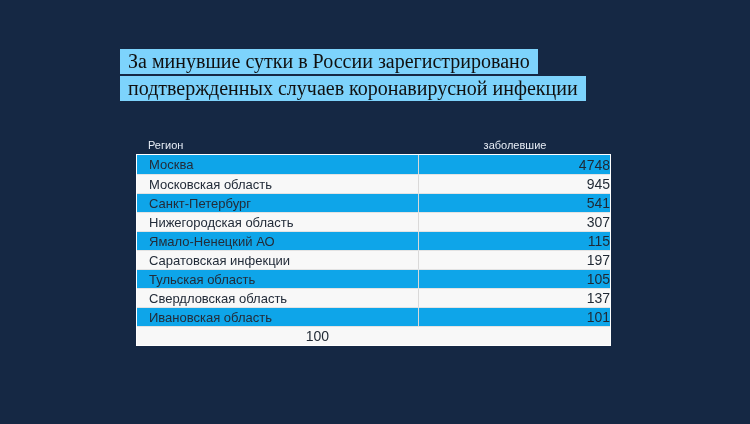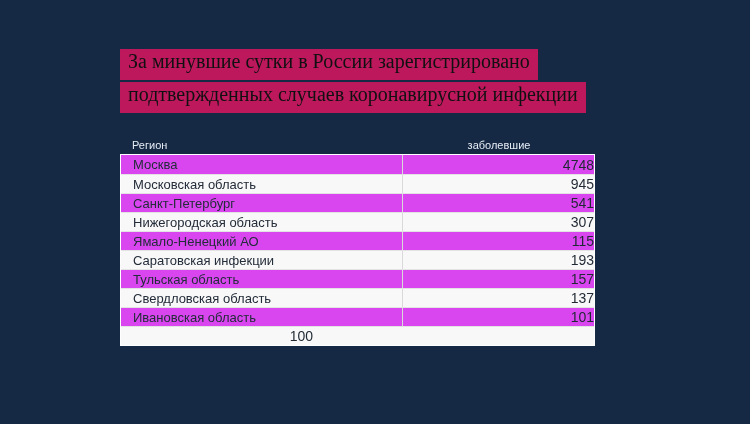--- a/index.html
+++ b/index.html
@@ -15,33 +15,33 @@
     font-family: "Liberation Sans", sans-serif;
   }
   
   .headline {
     position: absolute;
     left: 120px;
     top: 49px;
   }
   .headline-line {
     display: table;
-    background: #be185d;
+    background: #7dd3fc;
     color: #101010;
     font-family: "Liberation Serif", serif;
     font-size: 20px;
     line-height: 21px;
-    padding: 2px 8px 8px 8px;
+    padding: 2px 8px 2px 8px;
     margin-bottom: 2px;
     white-space: nowrap;
   }
   
   .data-table {
     position: absolute;
-    left: 120px;
+    left: 136px;
     top: 135px;
     width: 475px;
   }
   .thead {
     display: flex;
     height: 19px;
     align-items: center;
     color: #e6ecf5;
     font-size: 11px;
   }
@@ -58,21 +58,21 @@
     background: #ffffff;
     border: 1px solid rgba(255,255,255,0.35);
   }
   .trow {
     display: flex;
     height: 19px;
     box-sizing: border-box;
     align-items: center;
     font-size: 13px;
     color: #232c39;
-    background: #d946ef;
+    background: #0ea5e9;
   }
   .trow:nth-child(even) {
     background: #f8f8f8;
   }
   .trow + .trow {
     border-top: 1px solid #e3e3e3;
   }
   .td-region {
     width: 283px;
     box-sizing: border-box;
@@ -120,25 +120,25 @@
     <div class="trow">
       <div class="td-region">Нижегородская область</div>
       <div class="td-cases">307</div>
     </div>
     <div class="trow">
       <div class="td-region">Ямало-Ненецкий АО</div>
       <div class="td-cases">115</div>
     </div>
     <div class="trow">
       <div class="td-region">Саратовская инфекции</div>
-      <div class="td-cases">193</div>
+      <div class="td-cases">197</div>
     </div>
     <div class="trow">
       <div class="td-region">Тульская область</div>
-      <div class="td-cases">157</div>
+      <div class="td-cases">105</div>
     </div>
     <div class="trow">
       <div class="td-region">Свердловская область</div>
       <div class="td-cases">137</div>
     </div>
     <div class="trow">
       <div class="td-region">Ивановская область</div>
       <div class="td-cases">101</div>
     </div>
     <div class="trow">

